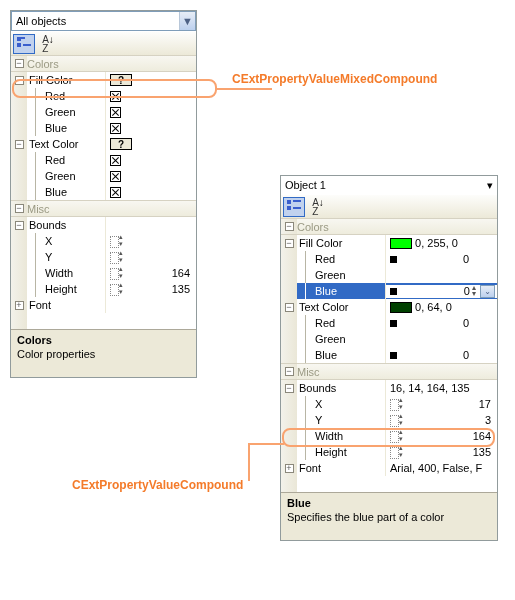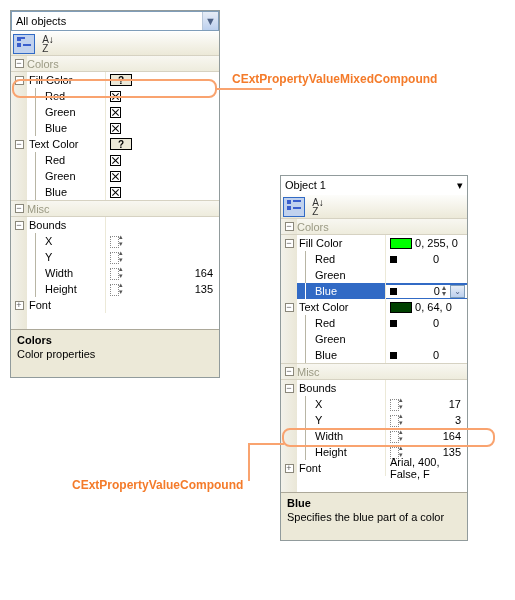--- a/index.html
+++ b/index.html
@@ -10,22 +10,22 @@
     background: #fff;
     width: 515px;
     height: 600px;
     position: relative;
   }
   .panel {
     position: absolute;
     border: 1px solid #919b9c;
     background: #fff;
   }
-  .panel1 { left: 10px; top: 10px; width: 210px; }
-  .panel2 { left: 280px; top: 175px; width: 188px; }
+  .panel1 { left: 10px; top: 10px; width: 187px; }
+  .panel2 { left: 280px; top: 175px; width: 218px; }
 
   .combo {
     display: flex;
     height: 20px;
     border: 1px solid #7f9db9;
     background: #fff;
     align-items: center;
     margin: 0;
   }
   .combo .combo-text { flex: 1; padding: 0 4px; }
@@ -532,20 +532,23 @@
           <div class="exp">−</div>
         </div>
       <span>Misc</span>
     </div>
     <div class="row">
       <div class="gutter">
           <div class="exp">−</div>
         </div>
       <div class="name">Bounds</div>
       <div class="vsep"></div>
+      <div class="val">
+          <span>16, 14, 164, 135</span>
+        </div>
     </div>
     <div class="row">
       <div class="gutter"></div>
         <div class="tree-line"></div>
       <div class="name short">X</div>
       <div class="vsep"></div>
       <div class="val right">
           <span class="spinner-ico" style="position:absolute;left:4px"></span>
           <span>17</span>
         </div>

